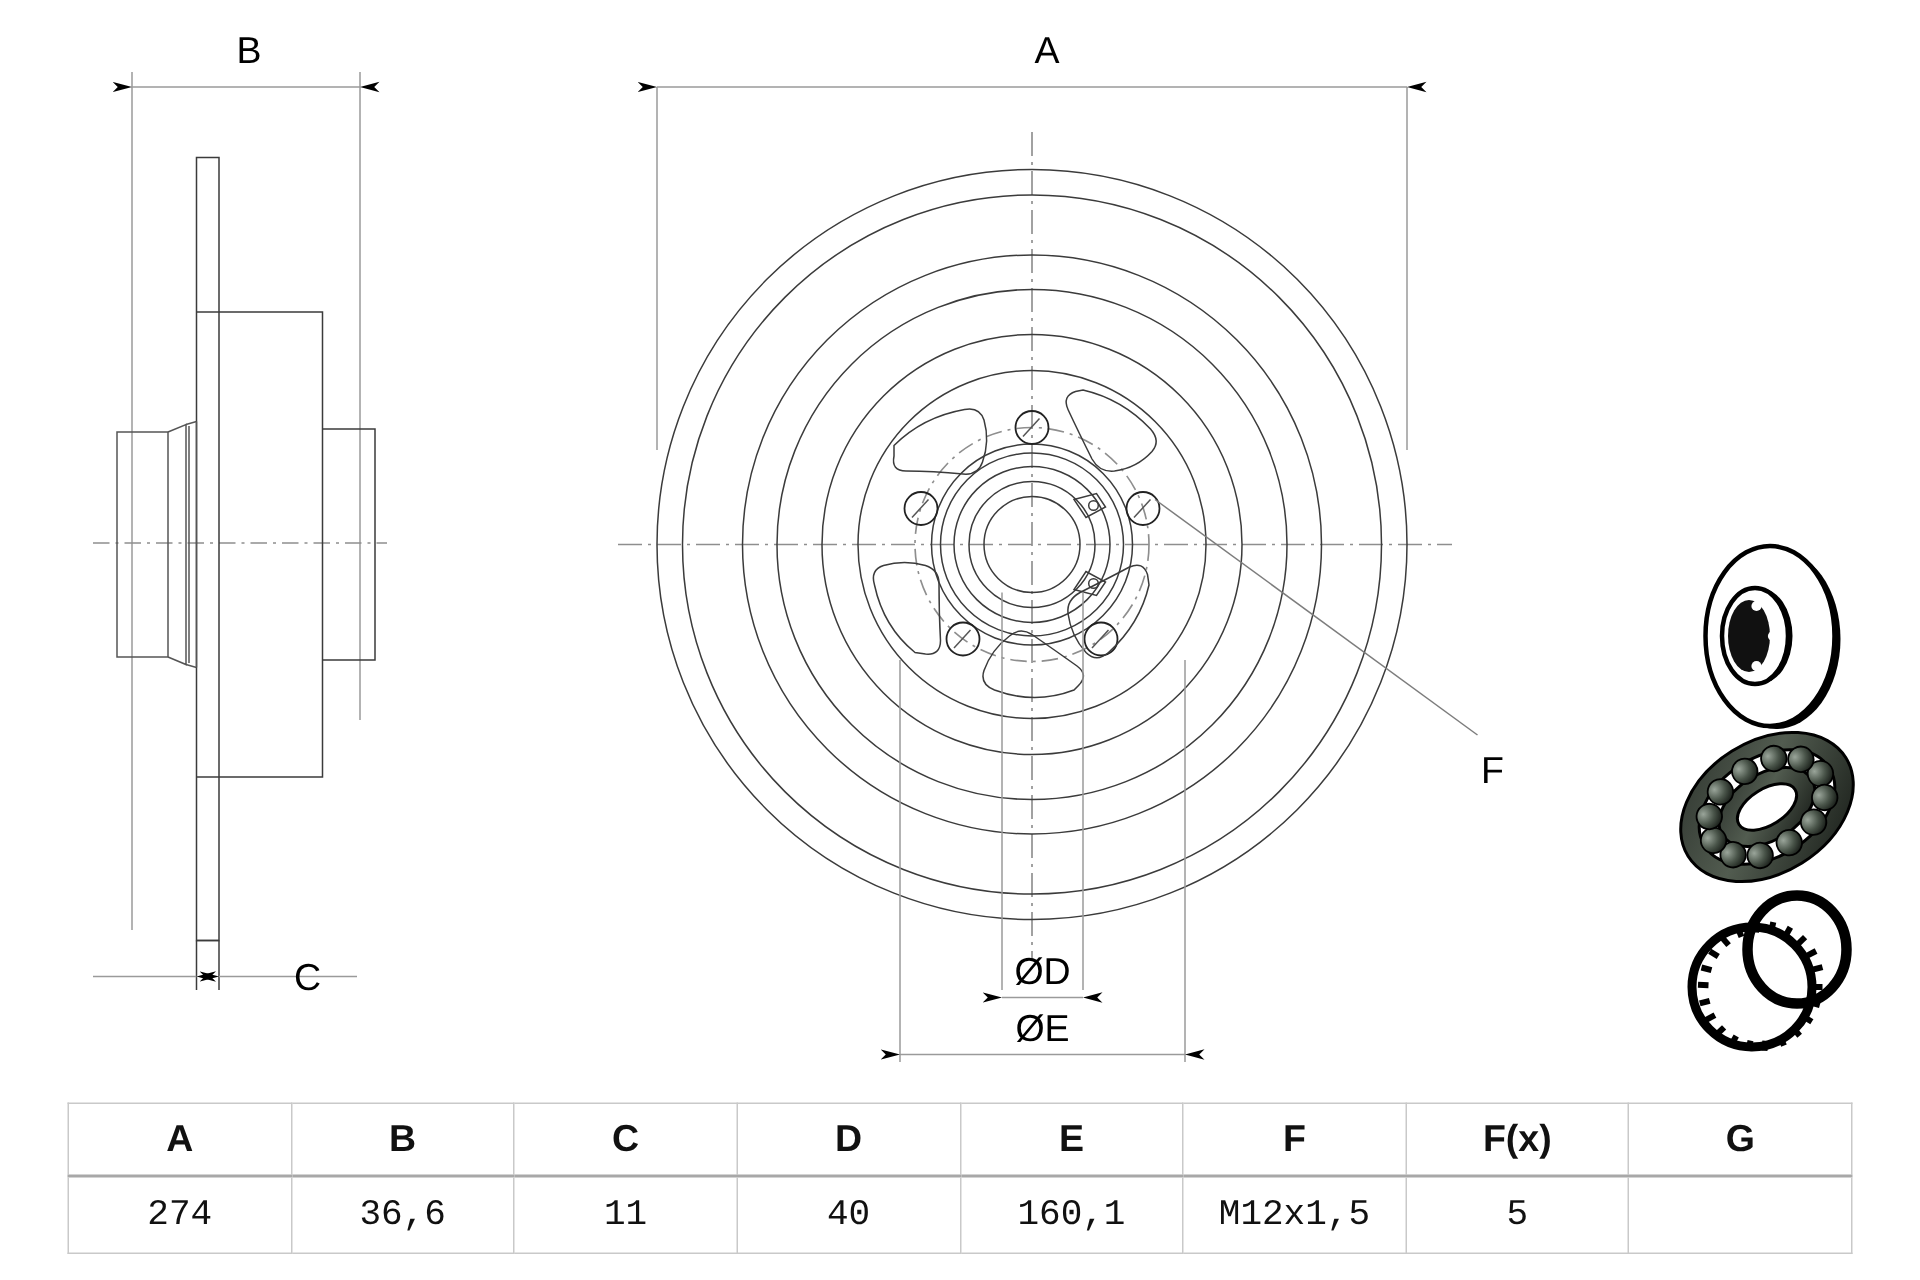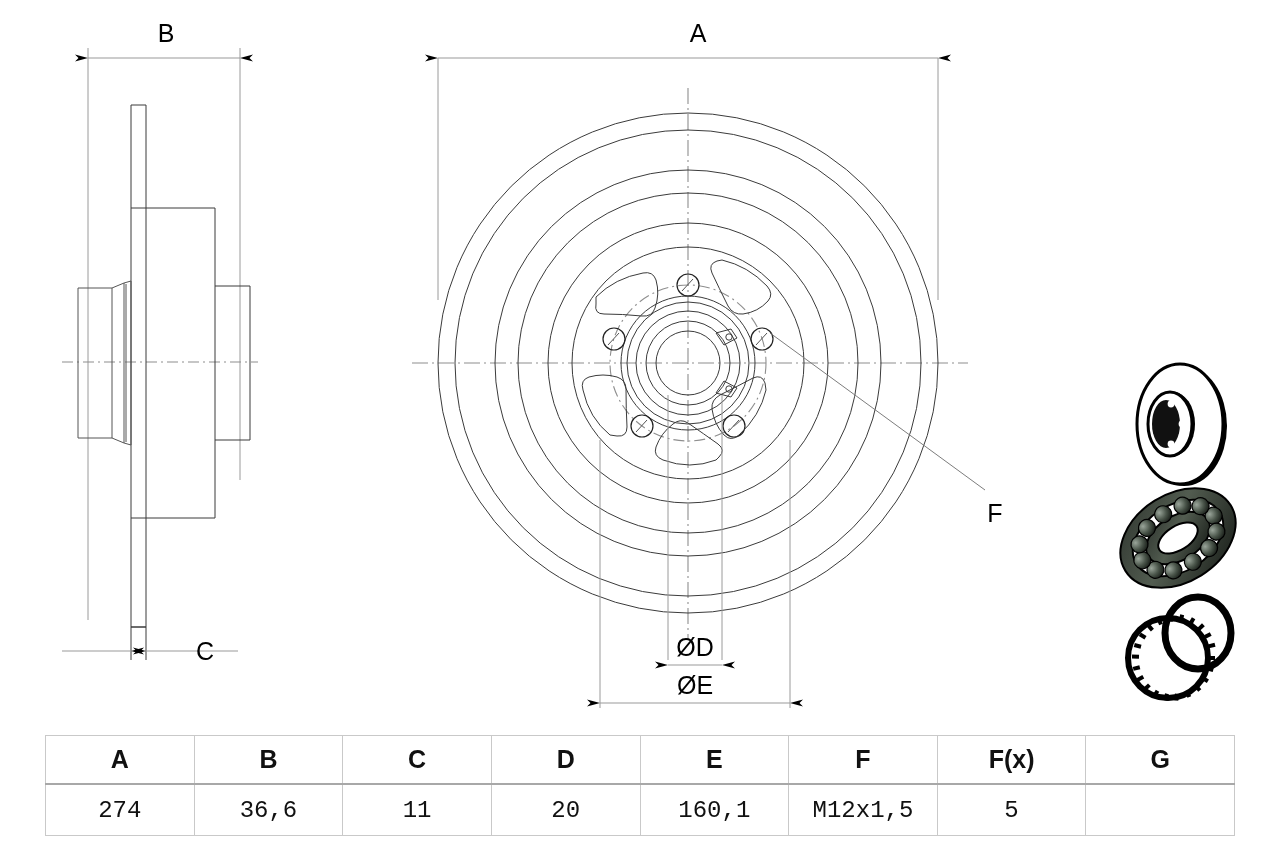--- a/index.html
+++ b/index.html
@@ -291,21 +291,21 @@
           <th>F</th>
           <th>F(x)</th>
           <th>G</th>
         </tr>
       </thead>
       <tbody>
         <tr>
           <td>274</td>
           <td>36,6</td>
           <td>11</td>
-          <td>20</td>
+          <td>40</td>
           <td>160,1</td>
           <td>M12x1,5</td>
           <td>5</td>
           <td></td>
         </tr>
       </tbody>
     </table>
   </div>
 
 </div>

